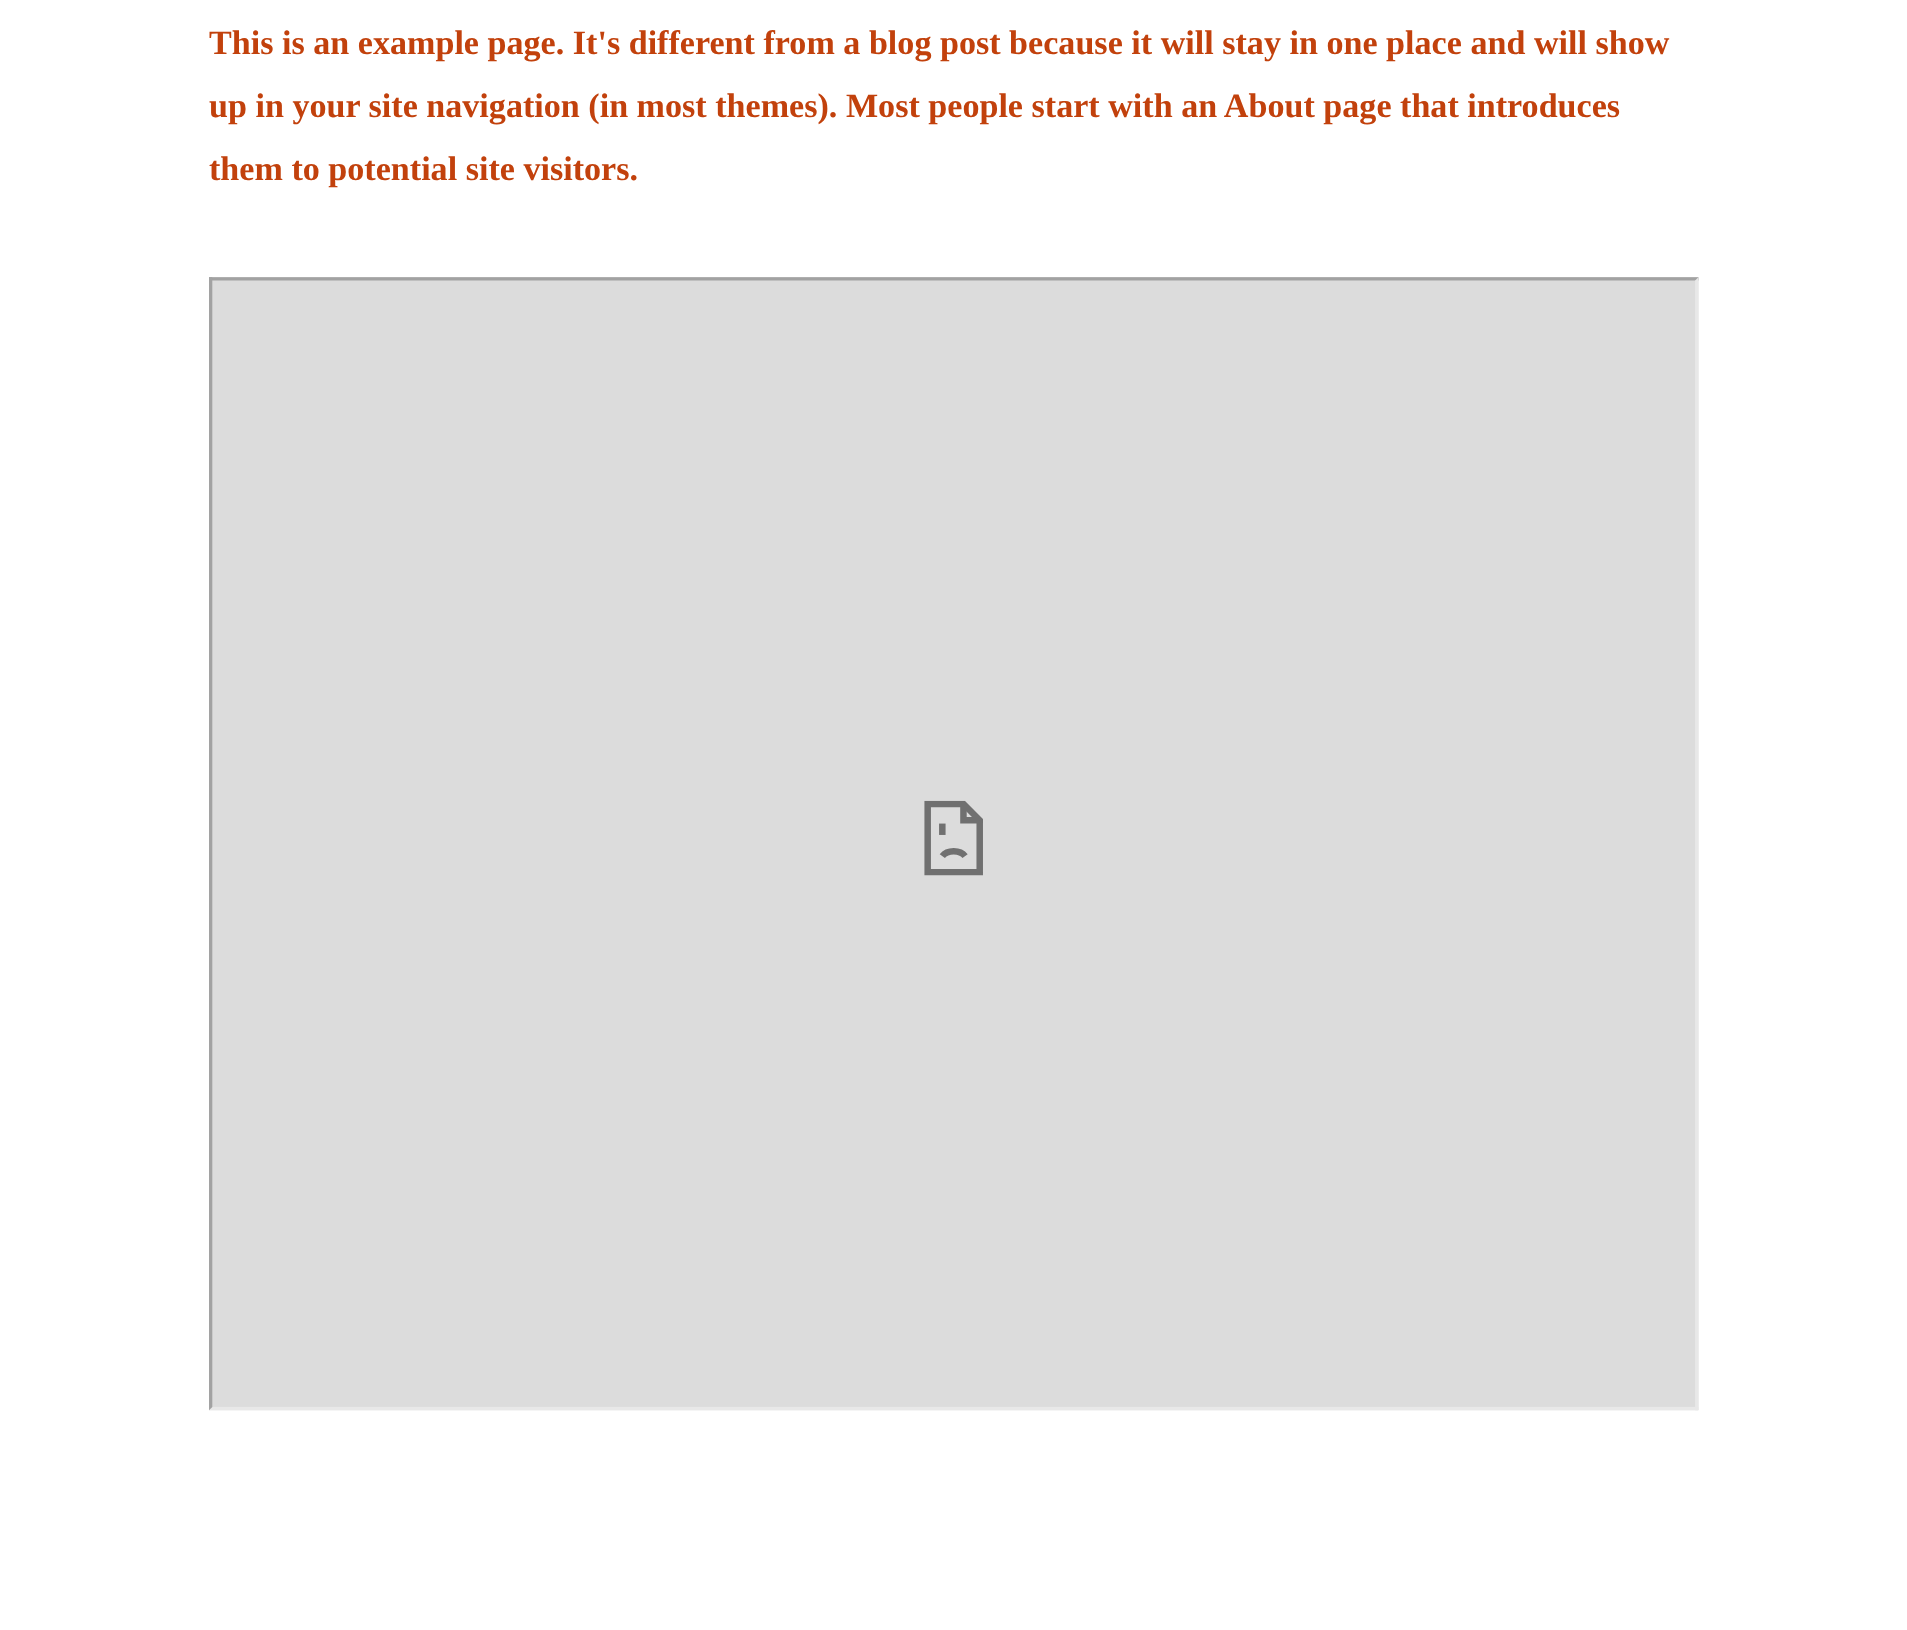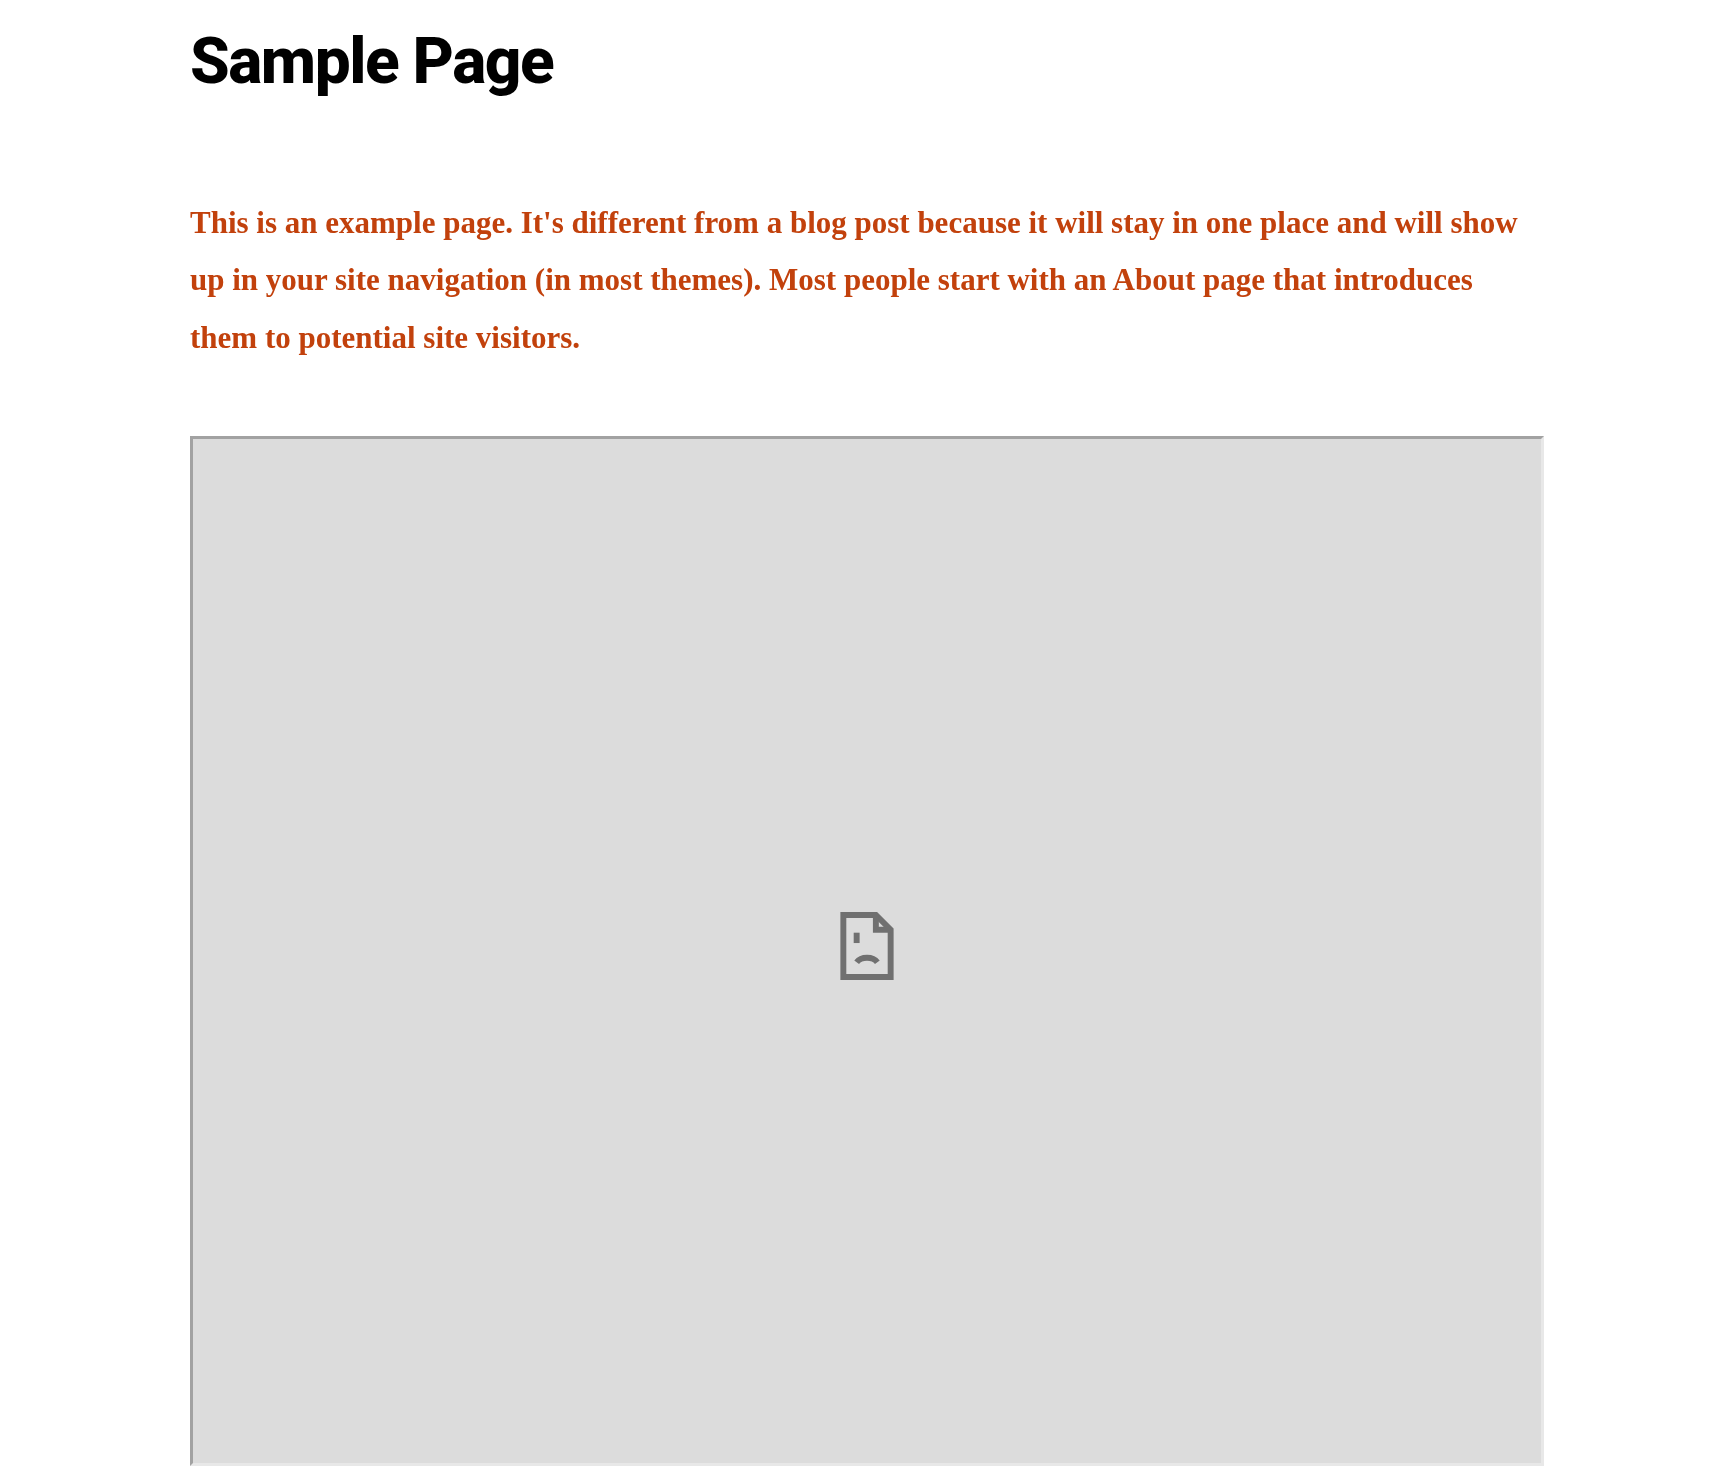--- a/index.html
+++ b/index.html
@@ -51,21 +51,20 @@
       width: 54px;
       height: 68px;
       display: block;
       margin-top: -10px;
     }
   </style>
 </head>
 <body>
 
 <div class="content-wrap">
-  <h1 class="page-title">Sample Page</h1>
 
   <p class="intro-paragraph">This is an example page. It's different from a blog post because it will stay in one place and will show up in your site navigation (in most themes). Most people start with an About page that introduces them to potential site visitors.</p>
 
   <div class="embed-frame">
     <span>
       <svg class="broken-icon" viewBox="0 0 36 46" xmlns="http://www.w3.org/2000/svg">
 
         <path d="M 2 2 L 24 2 L 34 12 L 34 44 L 2 44 Z" fill="none" stroke="#707070" stroke-width="4" stroke-linejoin="miter"></path>
 
         <path d="M 24 2 L 24 12 L 34 12" fill="none" stroke="#707070" stroke-width="4" stroke-linejoin="miter"></path>

